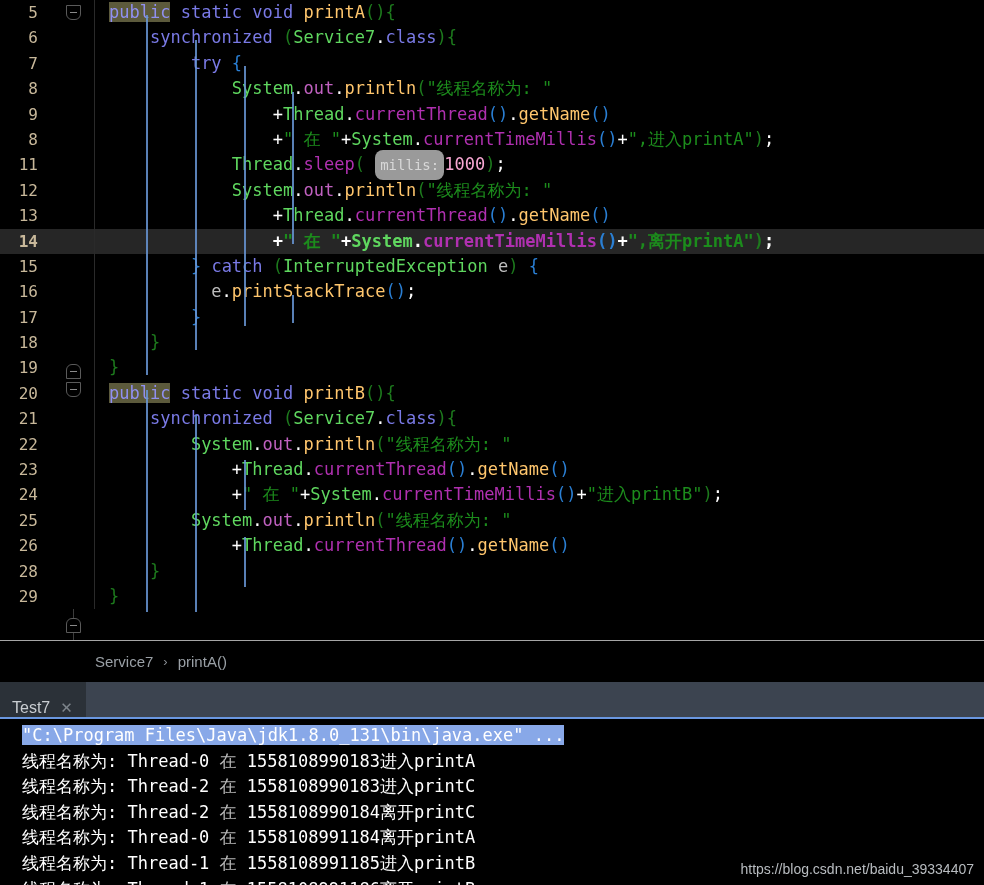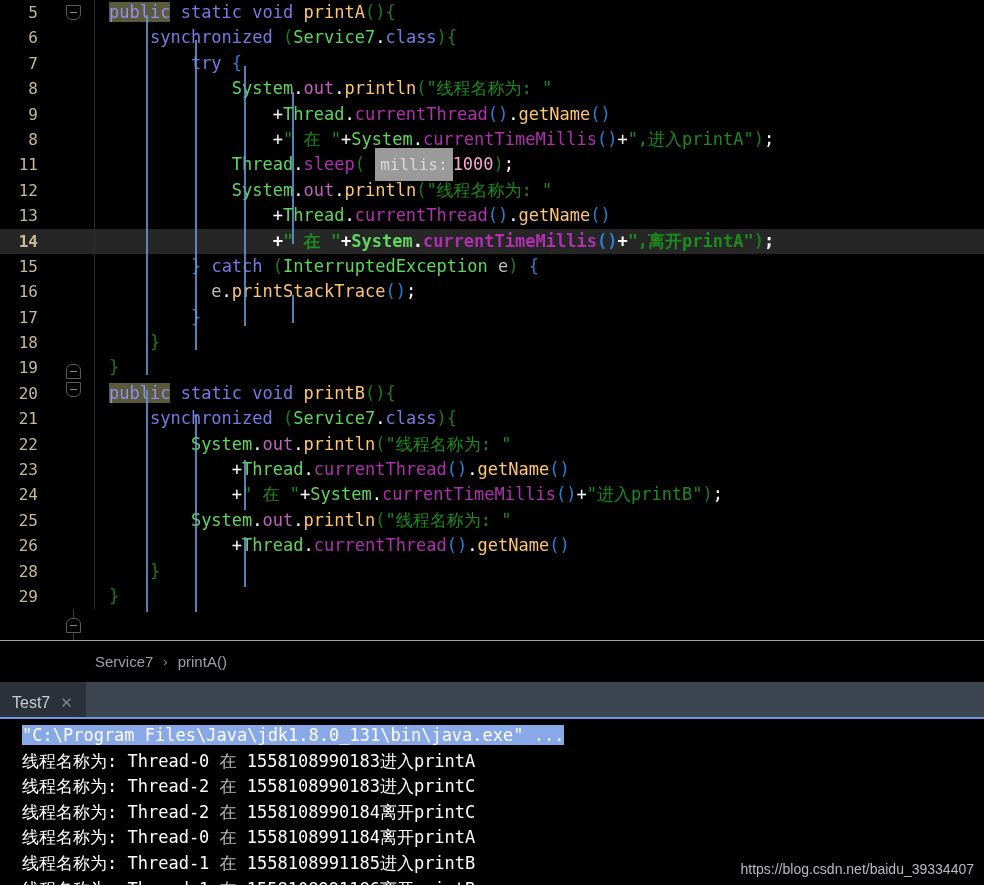--- a/index.html
+++ b/index.html
@@ -100,23 +100,23 @@
   .num  { color: #f9a8d4; }
   .par  { color: #2a7fd4; }        
   .parg { color: #1d7a1d; }        
   .op   { color: #ffffff; }
   .pname{ color: #bdbdbd; }
   .dot  { color: #ffffff; }
   .semi { color: #ffffff; }
   .hint {
     background: #9a9a9a;
     color: #d8d8d8;
-    border-radius: 0;
+    border-radius: 8px;
     padding: 7px 5px;
-    font-size: 16px;
+    font-size: 14px;
   }
 
   
   .breadcrumb {
     position: relative;
     height: 42px;
     background: #000000;
     border-top: 1px solid #a6a6a6;
     display: flex;
     align-items: center;
@@ -132,21 +132,21 @@
   .tabbar {
     height: 35px;
     background: #3c4450;
     display: flex;
     align-items: stretch;
     border-bottom: 2px solid #6a97e0;
   }
   .tab {
     background: #2b3138;
     display: flex;
-    align-items: flex-start;
+    align-items: flex-end;
     padding: 12px 13px 0 12px;
     color: #c9cdd1;
     font-family: "Liberation Sans", sans-serif;
     font-size: 16px;
   }
   .tab-close {
     margin-left: 10px;
     color: #7e858c;
     font-size: 15px;
   }

